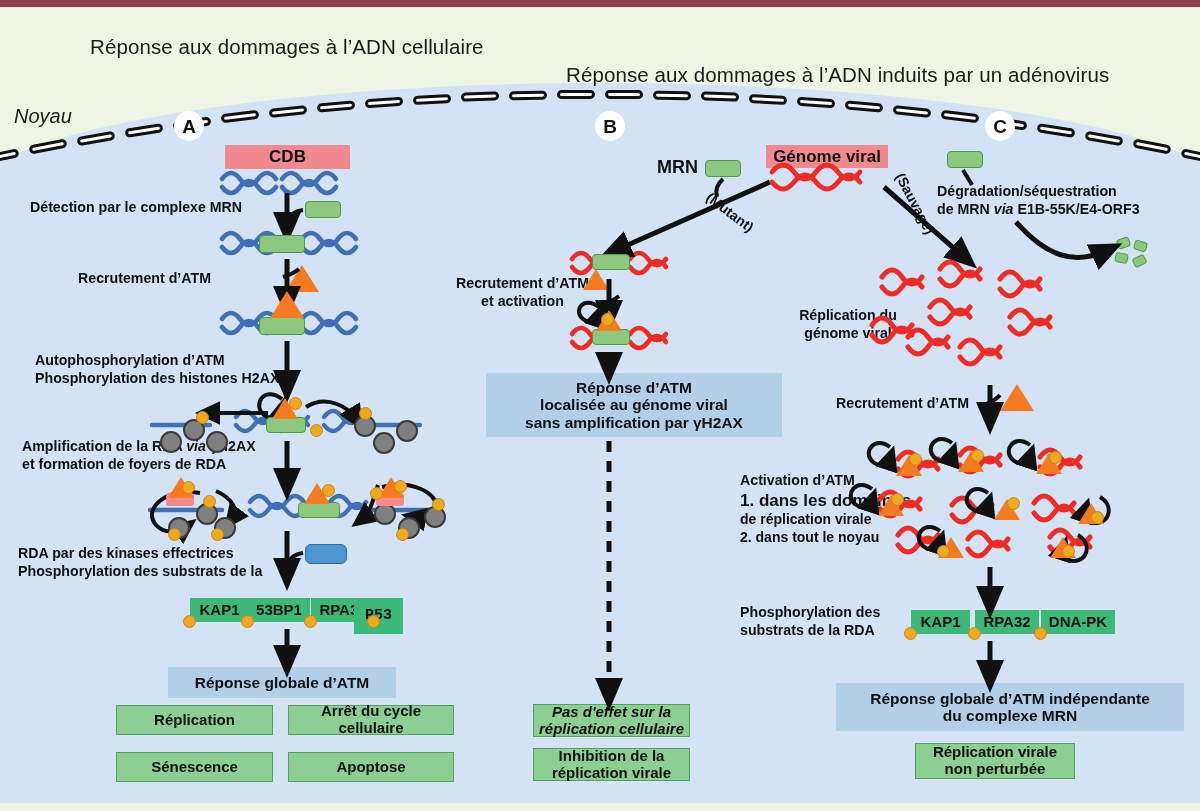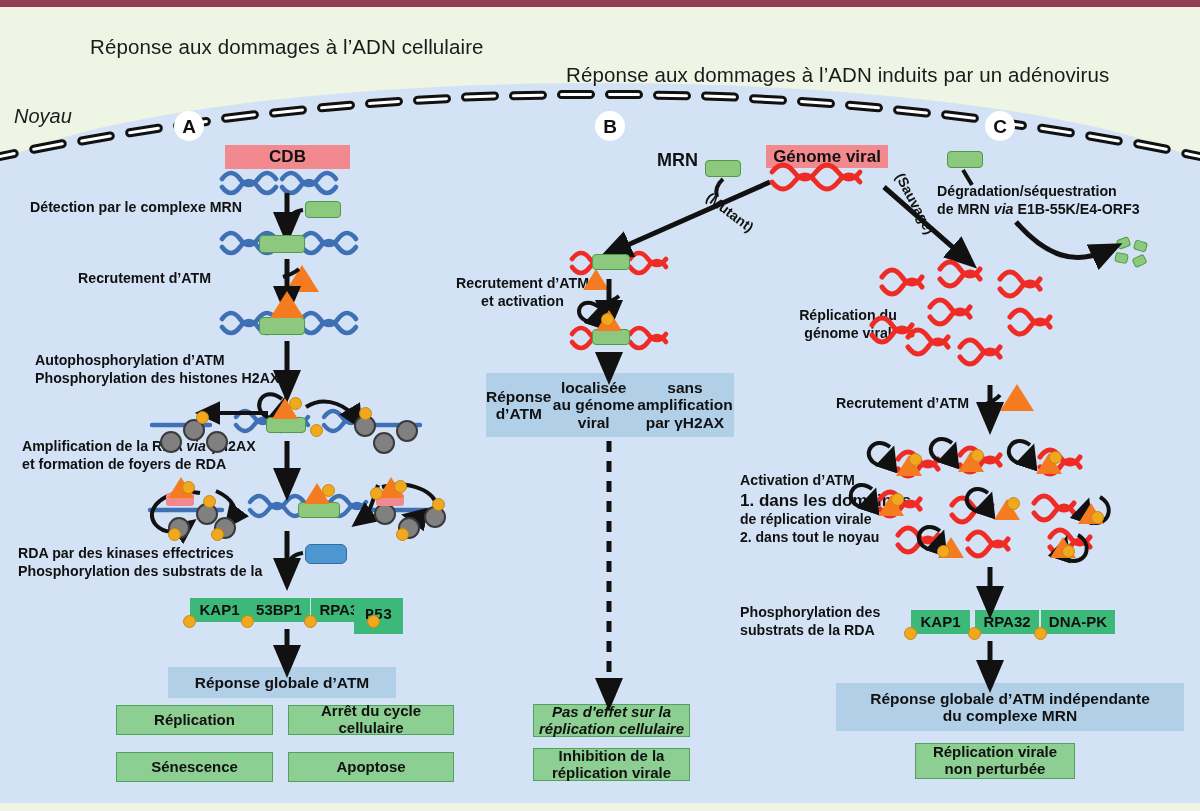--- a/index.html
+++ b/index.html
@@ -156,32 +156,32 @@
   <div class="box green-lite" style="left:288px;top:698px;width:166px;height:30px;">
     <div><span>Arrêt du cycle</span><br>
       <span>cellulaire</span></div>
   </div>
   <div class="box green-lite" style="left:288px;top:745px;width:166px;height:30px;">Apoptose</div>
 
   <div class="mrn" style="left:305px;top:194px;width:36px;height:17px;"></div>
   <div class="kinase" style="left:305px;top:537px;width:42px;height:20px;"></div>
   <div class="tri" style="left:285px;top:258px;"></div>
 
-  <div class="lbl" style="left:657px;top:142px;font-size:18px;">MRN</div>
+  <div class="lbl" style="left:657px;top:149px;font-size:18px;">MRN</div>
   <div class="mrn" style="left:705px;top:153px;width:36px;height:17px;"></div>
 
   <div class="lbl reg" style="left:702px;top:197px;font-size:14px;transform:rotate(37deg);font-weight:600;">(Mutant)</div>
 
   <div class="lbl center" style="left:450px;top:268px;width:145px;">
     <div>Recrutement d’ATM</div>
     <div>et activation</div>
   </div>
   <div class="tri sm" style="left:583px;top:262px;"></div>
 
-  <div class="box blue" style="left:486px;top:366px;width:248px;height:64px;">
+  <div class="box blue" style="left:486px;top:366px;width:296px;height:64px;flex-direction:column;">
     <div>Réponse d’ATM</div>
     <div>localisée au génome viral</div>
     <div>sans amplification par γH2AX</div>
   </div>
 
   <div class="box green-lite" style="left:533px;top:697px;width:157px;height:33px;flex-direction:column;font-style:italic;">
     <div>Pas d'effet sur la</div>
     <div>réplication cellulaire</div>
   </div>
   <div class="box green-lite" style="left:533px;top:741px;width:157px;height:33px;flex-direction:column;">

